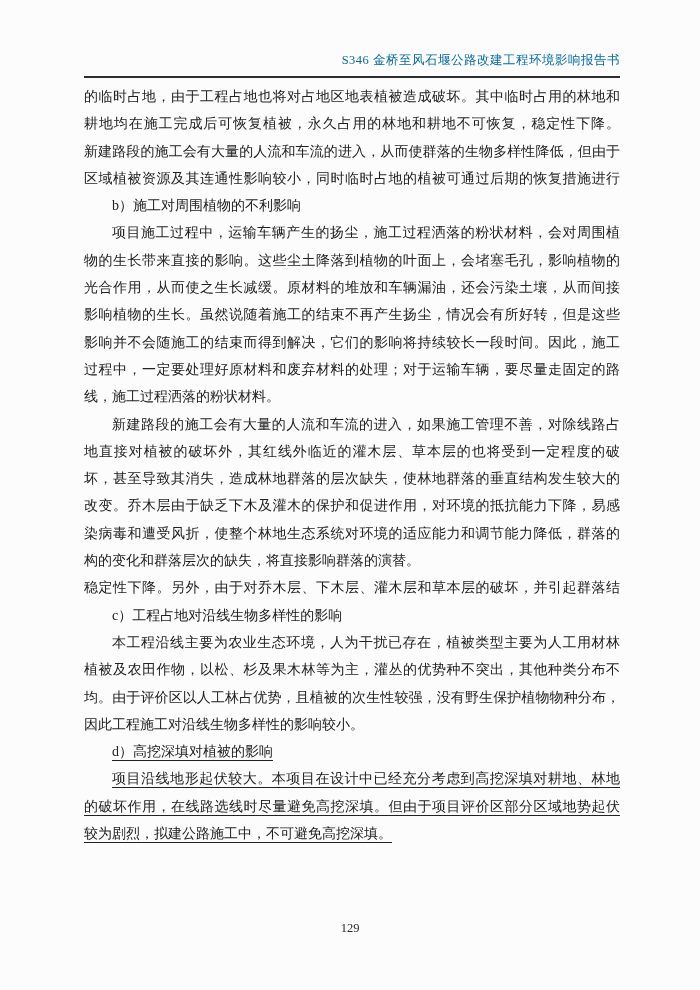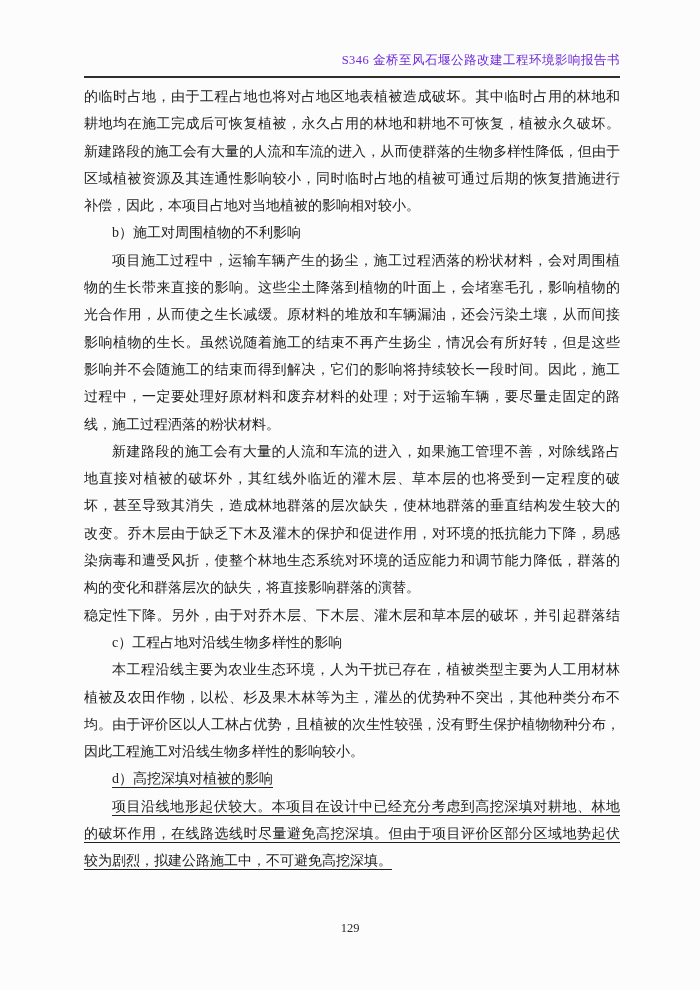--- a/index.html
+++ b/index.html
@@ -17,21 +17,21 @@
     overflow: hidden;
   }
   .header {
     position: absolute;
     left: 84px;
     top: 52px;
     width: 536px;
     text-align: right;
     font-size: 12.5px;
     letter-spacing: 0.5px;
-    color: #6d28d9;
+    color: #0369a1;
   }
   .header-rule {
     position: absolute;
     left: 84px;
     top: 76px;
     width: 536px;
     height: 2px;
     background: #2e2e2e;
   }
   .body-text {
@@ -79,24 +79,23 @@
 <body>
 
 <div class="page">
 
   <div class="header">S346 金桥至风石堰公路改建工程环境影响报告书</div>
   <div class="header-rule"></div>
 
   <div class="body-text">
 
     <div class="line">的临时占地，由于工程占地也将对占地区地表植被造成破坏。其中临时占用的林地和</div>
-    <div class="line">耕地均在施工完成后可恢复植被，永久占用的林地和耕地不可恢复，植被永久破坏。</div>
+    <div class="line">耕地均在施工完成后可恢复植被，永久占用的林地和耕地不可恢复，稳定性下降。</div>
     <div class="line">新建路段的施工会有大量的人流和车流的进入，从而使群落的生物多样性降低，但由于</div>
     <div class="line">区域植被资源及其连通性影响较小，同时临时占地的植被可通过后期的恢复措施进行</div>
-    <div class="line end">补偿，因此，本项目占地对当地植被的影响相对较小。</div>
 
     <div class="heading">b）施工对周围植物的不利影响</div>
     <div class="line indent">项目施工过程中，运输车辆产生的扬尘，施工过程洒落的粉状材料，会对周围植</div>
     <div class="line">物的生长带来直接的影响。这些尘土降落到植物的叶面上，会堵塞毛孔，影响植物的</div>
     <div class="line">光合作用，从而使之生长减缓。原材料的堆放和车辆漏油，还会污染土壤，从而间接</div>
     <div class="line">影响植物的生长。虽然说随着施工的结束不再产生扬尘，情况会有所好转，但是这些</div>
     <div class="line">影响并不会随施工的结束而得到解决，它们的影响将持续较长一段时间。因此，施工</div>
     <div class="line">过程中，一定要处理好原材料和废弃材料的处理；对于运输车辆，要尽量走固定的路</div>
     <div class="line end">线，施工过程洒落的粉状材料。</div>
 

